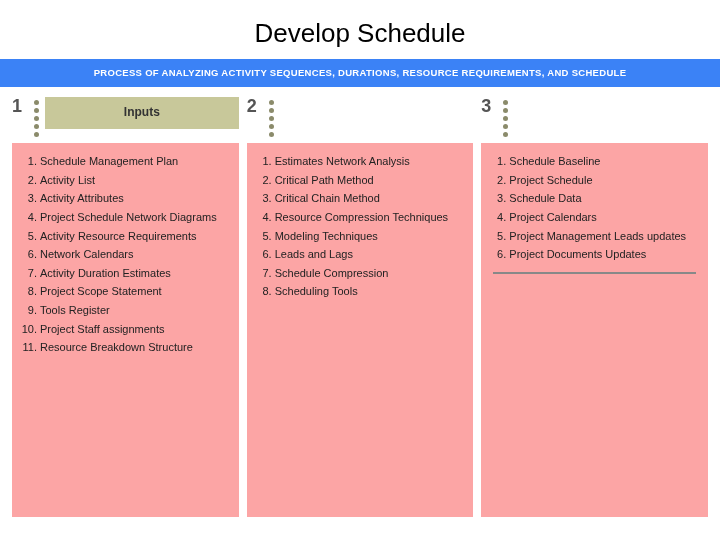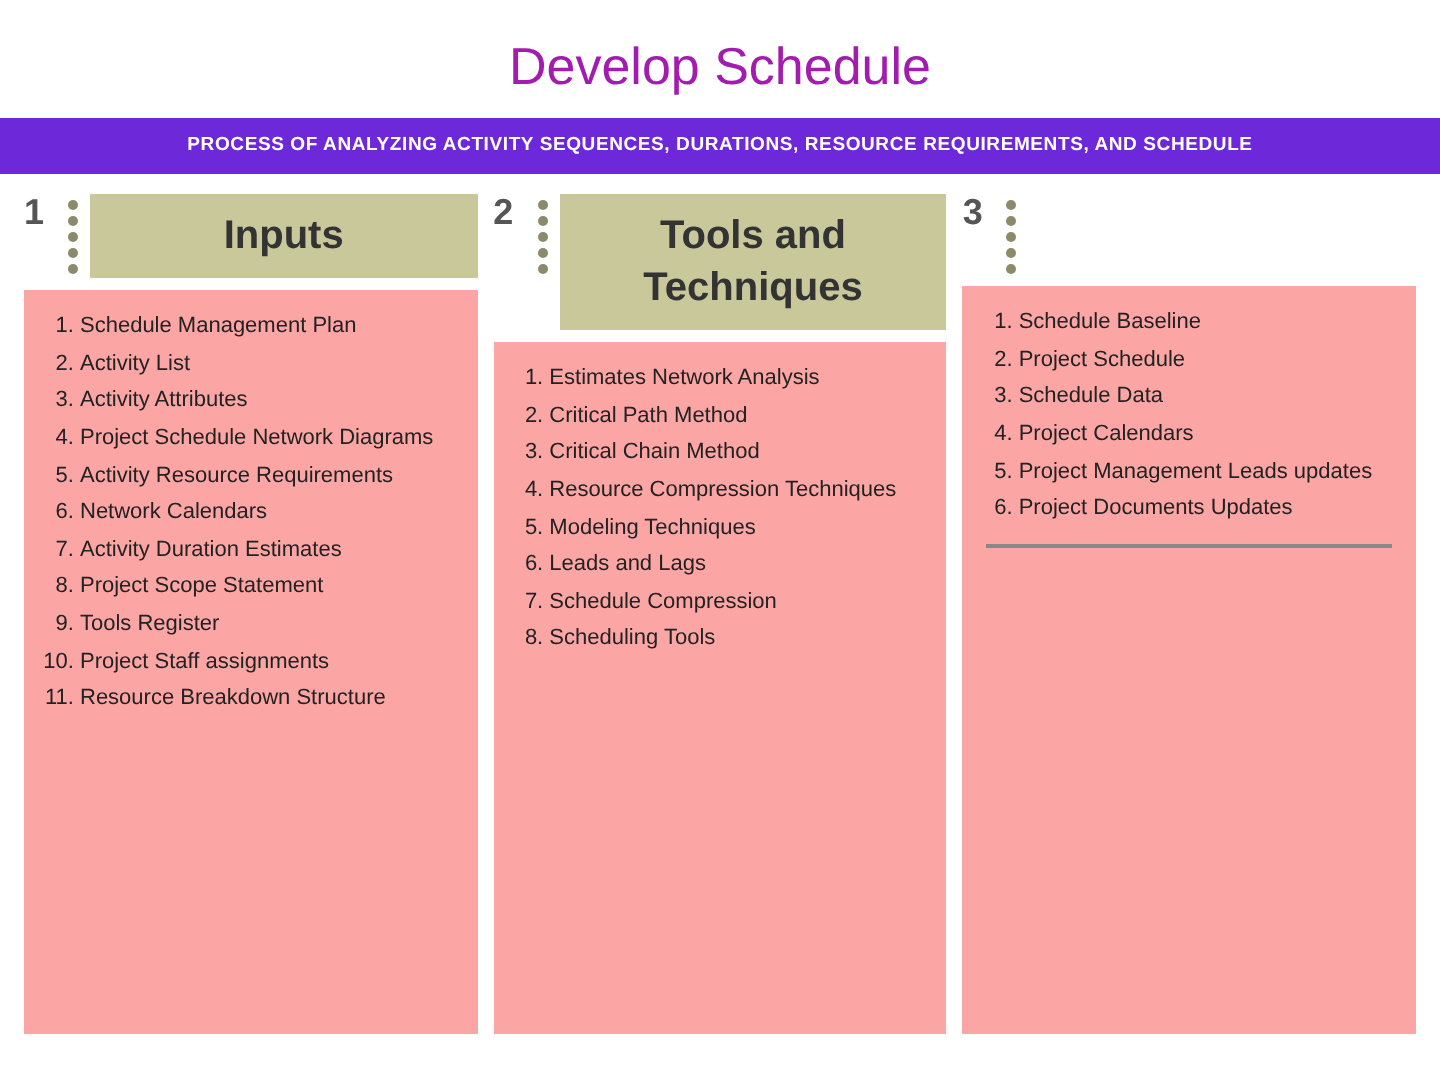--- a/index.html
+++ b/index.html
@@ -8,24 +8,24 @@
       height: 540px;
       font-family: Arial, sans-serif;
       background: #fff;
       overflow: hidden;
     }
     .page-title {
       text-align: center;
       font-size: 26px;
       font-weight: normal;
       padding: 18px 0 10px 0;
-      color: #a21caf;
+      color: #000000;
     }
     .subtitle {
-      background: #6d28d9;
+      background: #3b82f6;
       color: #fff;
       font-size: 9.5px;
       font-weight: bold;
       text-align: center;
       padding: 7px 20px;
       letter-spacing: 0.3px;
       line-height: 1.5;
     }
     .columns-container {
       display: flex;
@@ -60,21 +60,21 @@
     }
     .dot {
       width: 5px;
       height: 5px;
       background: #8B8B6B;
       border-radius: 50%;
     }
     .col-title-box {
       background: #C8C89A;
       padding: 8px 12px;
-      font-size: 20px;
+      font-size: 12px;
       font-weight: bold;
       color: #333;
       flex: 1;
       display: flex;
       align-items: center;
       justify-content: center;
       text-align: center;
       line-height: 1.3;
     }
     .col-body {
@@ -143,21 +143,20 @@
   <div class="column">
     <div class="col-header">
       <span class="col-number">2</span>
       <div class="col-dots">
         <div class="dot"></div>
           <div class="dot"></div>
           <div class="dot"></div>
           <div class="dot"></div>
           <div class="dot"></div>
       </div>
-      <div class="col-title-box">Tools and Techniques</div>
     </div>
     <div class="col-body">
       <ol>
         <li><span>Estimates Network Analysis</span></li>
         <li><span>Critical Path Method</span></li>
         <li><span>Critical Chain Method</span></li>
         <li><span>Resource Compression Techniques</span></li>
         <li><span>Modeling Techniques</span></li>
         <li><span>Leads and Lags</span></li>
         <li><span>Schedule Compression</span></li>

